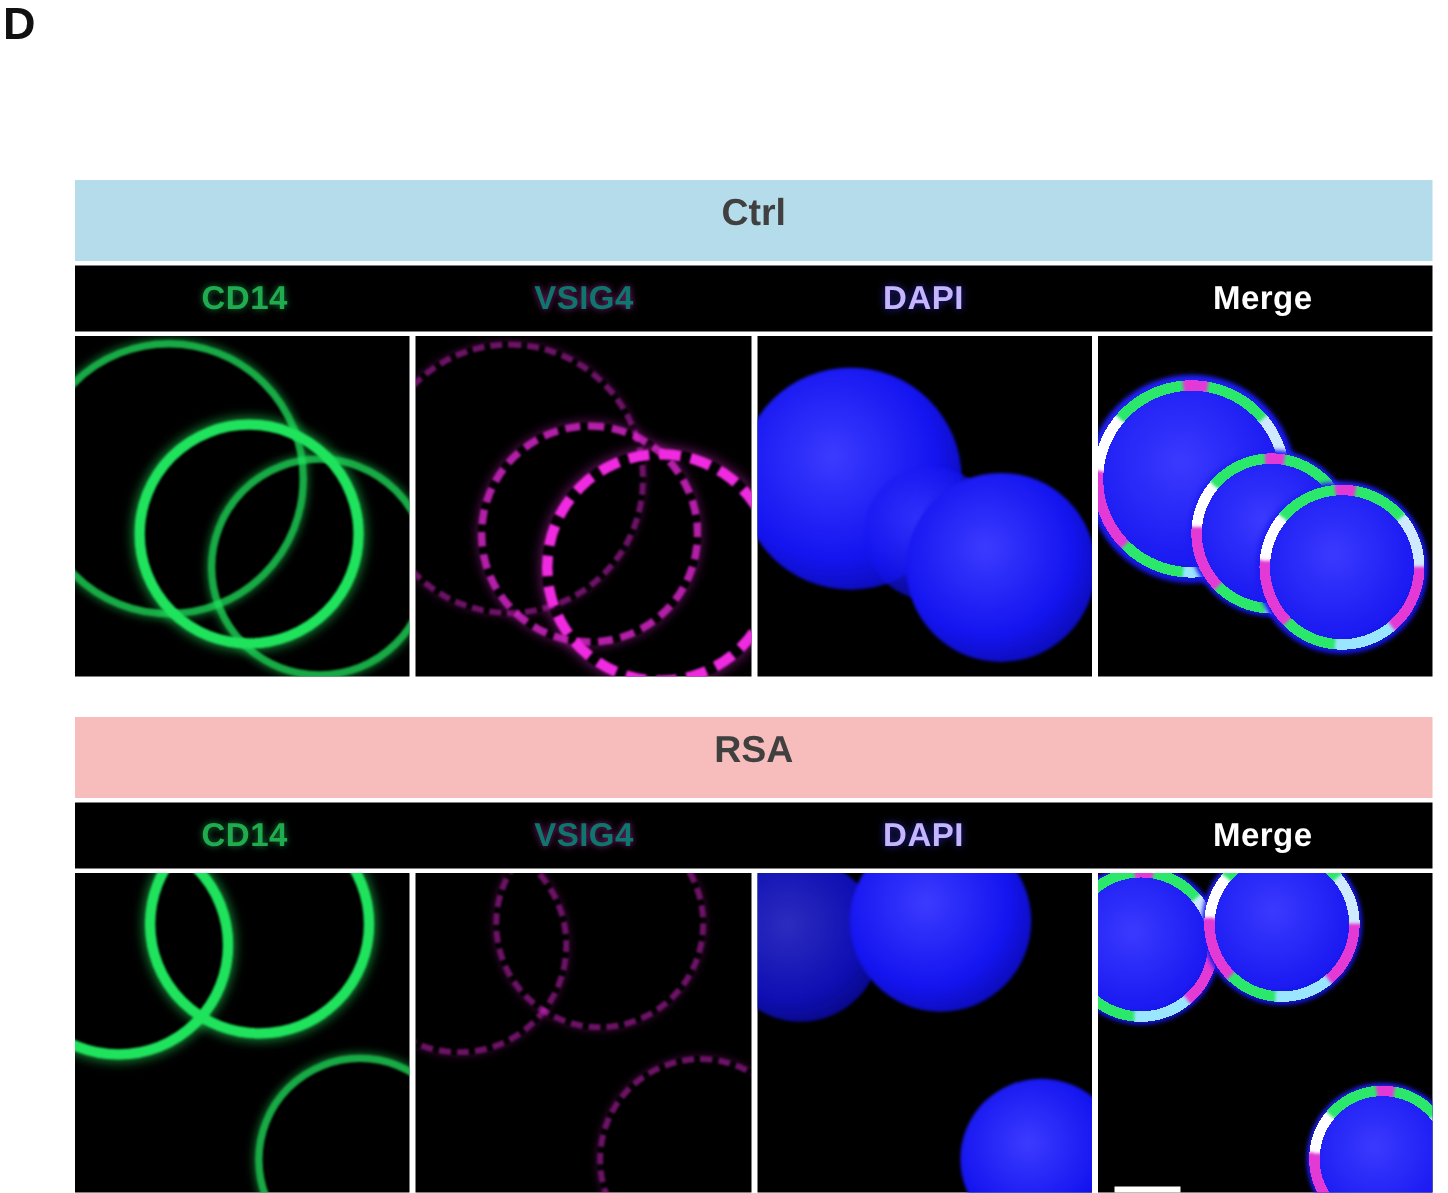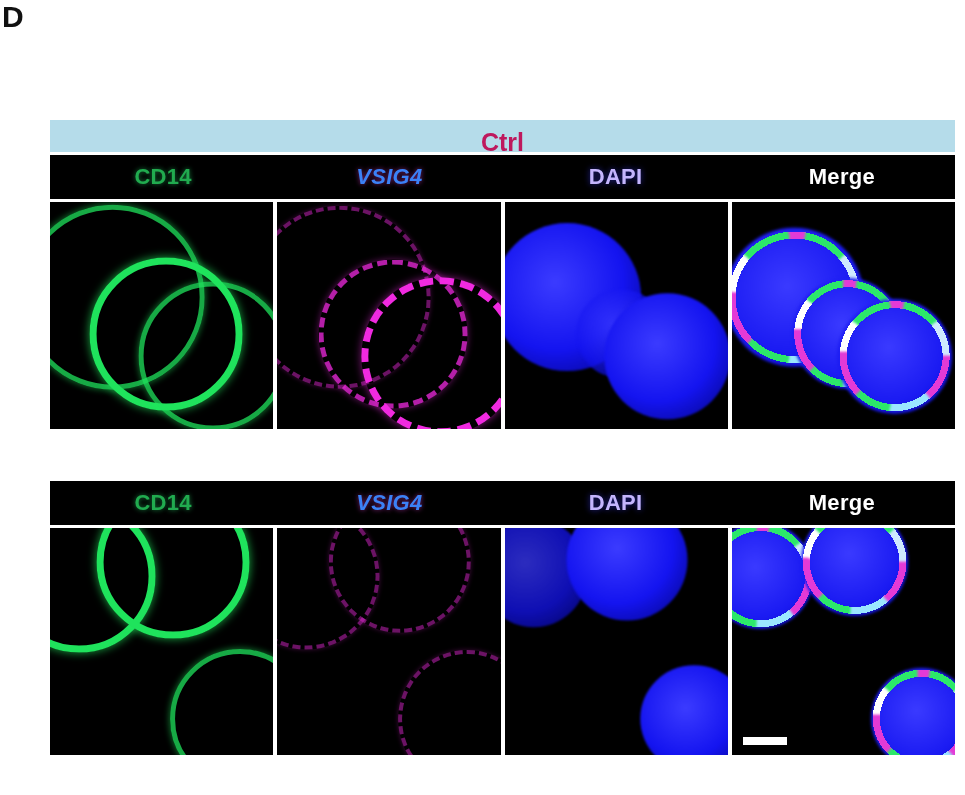--- a/index.html
+++ b/index.html
@@ -17,44 +17,44 @@
     position:absolute;left:2px;top:2px;
     font-size:30px;font-weight:bold;color:#111;
     letter-spacing:0px;line-height:1;
   }
 
   .group{position:absolute;left:50px;width:905px;}
   #group-ctrl{top:120px;}
   #group-rsa{top:478px;}
 
   .group-title{
-    height:32px;line-height:44px;
+    height:54px;line-height:44px;
     text-align:center;
-    font-size:25px;font-weight:bold;color:#be185d;
+    font-size:25px;font-weight:bold;color:#404040;
     letter-spacing:0px;
   }
   .group-title.ctrl{background:#b5dcea;}
   .group-title.rsa{background:#f7bcbc;}
 
   .channel-bar{
     height:44px;
     background:#000000;
     display:flex;
     margin-top:3px;
   }
   .channel-label{
     flex:1 1 0;
     text-align:center;
     line-height:44px;
     font-size:22px;
     font-weight:bold;
     letter-spacing:0.3px;
   }
   .ch-cd14{color:#21ab4f;text-shadow:0 0 5px rgba(40,220,110,.55);}
-  .ch-vsig4{color:#3b82f6;text-shadow:0 0 5px rgba(255,70,240,.5);font-style:italic;}
+  .ch-vsig4{color:#0f766e;text-shadow:0 0 5px rgba(255,70,240,.5);}
   .ch-dapi{color:#c4b5fd;text-shadow:0 0 6px rgba(60,60,255,.6);}
   .ch-merge{color:#ffffff;}
 
   .image-row{
     display:flex;
     margin-top:3px;
     height:227px;
   }
   .img-cell{
     flex:1 1 0;
@@ -159,20 +159,21 @@
           <div class="cellobj" style="left: 73%; top: 68%; width: 143.36px; height: 143.36px;">
             <div class="merge-nuc" style="width: 114.688px; height: 114.688px; filter: blur(1.5px);"></div>
             <div class="merge-rim" style="width: 143.36px; height: 143.36px; border: 6px solid transparent; background: conic-gradient(from 10deg, rgb(44, 232, 106) 0deg, rgb(44, 232, 106) 40deg, rgb(207, 233, 255) 40deg, rgb(207, 233, 255) 80deg, rgb(227, 58, 214) 80deg, rgb(227, 58, 214) 130deg, rgb(155, 230, 255) 130deg, rgb(155, 230, 255) 175deg, rgb(44, 232, 106) 175deg, rgb(44, 232, 106) 215deg, rgb(227, 58, 214) 215deg, rgb(227, 58, 214) 265deg, rgb(255, 255, 255) 265deg, rgb(255, 255, 255) 300deg, rgb(44, 232, 106) 300deg, rgb(44, 232, 106) 345deg, rgb(227, 58, 214) 345deg, rgb(227, 58, 214) 360deg); mask: radial-gradient(circle, transparent 0px, transparent calc(50% - 7px), rgb(0, 0, 0) calc(50% - 7px), rgb(0, 0, 0) 50%, transparent 50%); filter: blur(1px);"></div>
           </div>
         </div>
     </div>
   </div>
 
   <div class="group" id="group-rsa">
 
+    <div class="group-title rsa">RSA</div>
 
     <div class="channel-bar">
       <div class="channel-label ch-cd14">CD14</div>
       <div class="channel-label ch-vsig4">VSIG4</div>
       <div class="channel-label ch-dapi">DAPI</div>
       <div class="channel-label ch-merge">Merge</div>
     </div>
 
     <div class="image-row">
       <div class="img-cell" id="rsa-cd14">

